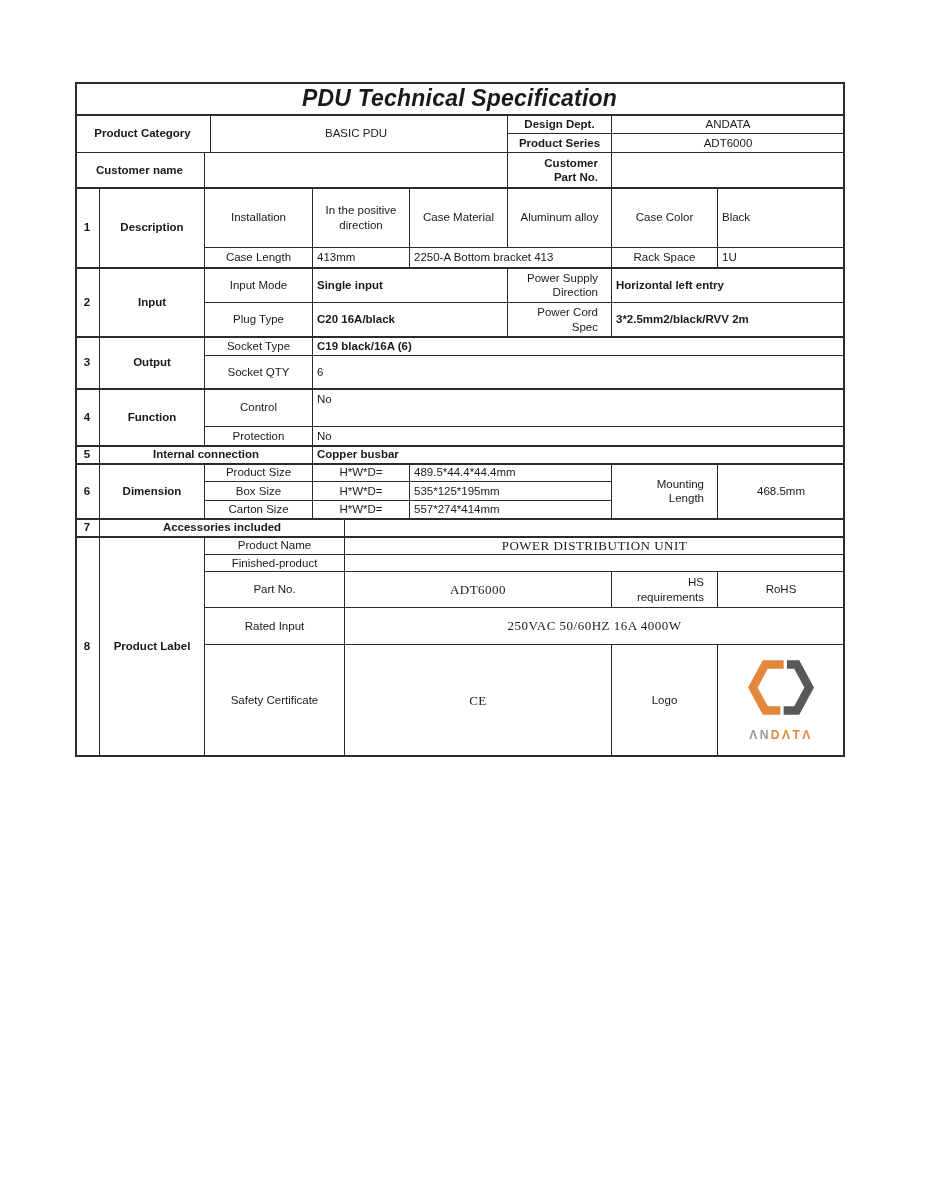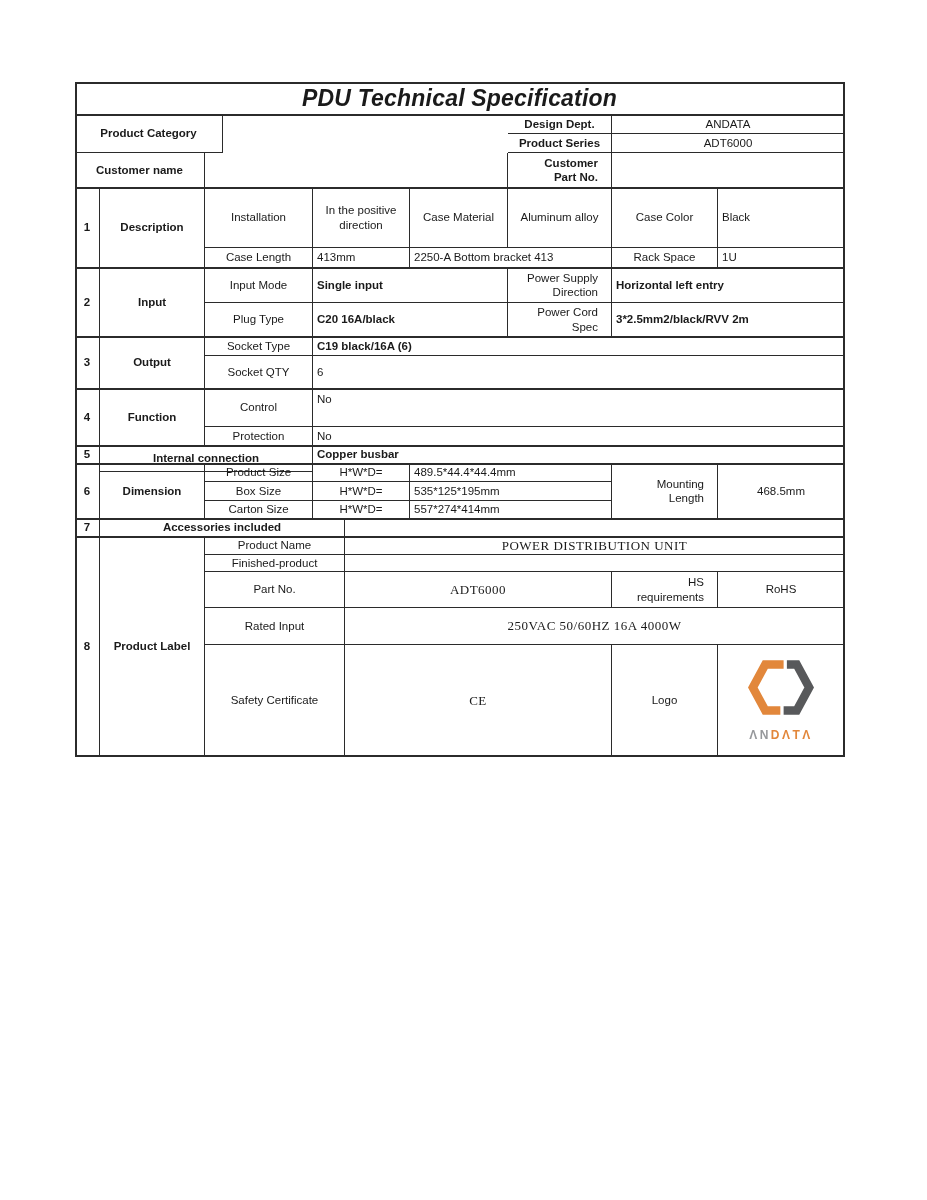--- a/index.html
+++ b/index.html
@@ -22,21 +22,22 @@
   .brand{font-weight:bold;font-size:12px;letter-spacing:2.5px;line-height:1;}
 </style>
 </head>
 <body>
 
 <div class="page">
   <div class="tbl">
 
     <div class="cell title-cell" style="left:0;top:0;width:770px;height:33px">PDU Technical Specification</div>
 
-    <div class="cell b" style="left:0;top:33px;width:148px;height:38px">Product Category</div>
+    <div class="cell b" style="left:0;top:33px;width:136px;height:38px">Product Category</div>
+    <div class="cell" style="left:130px;top:33px;width:303px;height:38px">BASIC PDU</div>
     <div class="cell b" style="left:433px;top:33px;width:104px;height:19px">Design Dept.</div>
     <div class="cell" style="left:537px;top:33px;width:233px;height:19px">ANDATA</div>
     <div class="cell b" style="left:433px;top:52px;width:104px;height:19px">Product Series</div>
     <div class="cell" style="left:537px;top:52px;width:233px;height:19px">ADT6000</div>
     <div class="cell b" style="left:0;top:71px;width:130px;height:35px">Customer name</div>
     <div class="cell" style="left:130px;top:71px;width:303px;height:35px"></div>
     <div class="cell b np" style="left:433px;top:71px;width:104px;height:35px">Customer Part No.</div>
     <div class="cell" style="left:537px;top:71px;width:233px;height:35px"></div>
 
     <div class="cell b" style="left:0;top:106px;width:25px;height:80px">1</div>
@@ -72,21 +73,21 @@
     <div class="cell l" style="left:238px;top:274px;width:532px;height:33px">6</div>
 
     <div class="cell b" style="left:0;top:307px;width:25px;height:57px">4</div>
     <div class="cell b" style="left:25px;top:307px;width:105px;height:57px">Function</div>
     <div class="cell" style="left:130px;top:307px;width:108px;height:38px">Control</div>
     <div class="cell l t" style="left:238px;top:307px;width:532px;height:38px">No</div>
     <div class="cell" style="left:130px;top:345px;width:108px;height:19px">Protection</div>
     <div class="cell l" style="left:238px;top:345px;width:532px;height:19px">No</div>
 
     <div class="cell b" style="left:0;top:364px;width:25px;height:18px">5</div>
-    <div class="cell b" style="left:25px;top:364px;width:213px;height:26px">Internal connection</div>
+    <div class="cell b" style="left:25px;top:364px;width:213px;height:18px">Internal connection</div>
     <div class="cell l b" style="left:238px;top:364px;width:532px;height:18px">Copper busbar</div>
 
     <div class="cell b" style="left:0;top:382px;width:25px;height:55px">6</div>
     <div class="cell b" style="left:25px;top:382px;width:105px;height:55px">Dimension</div>
     <div class="cell" style="left:130px;top:382px;width:108px;height:18px">Product Size</div>
     <div class="cell" style="left:238px;top:382px;width:97px;height:18px">H*W*D=</div>
     <div class="cell l" style="left:335px;top:382px;width:202px;height:18px">489.5*44.4*44.4mm</div>
     <div class="cell" style="left:130px;top:400px;width:108px;height:19px">Box Size</div>
     <div class="cell" style="left:238px;top:400px;width:97px;height:19px">H*W*D=</div>
     <div class="cell l" style="left:335px;top:400px;width:202px;height:19px">535*125*195mm</div>

